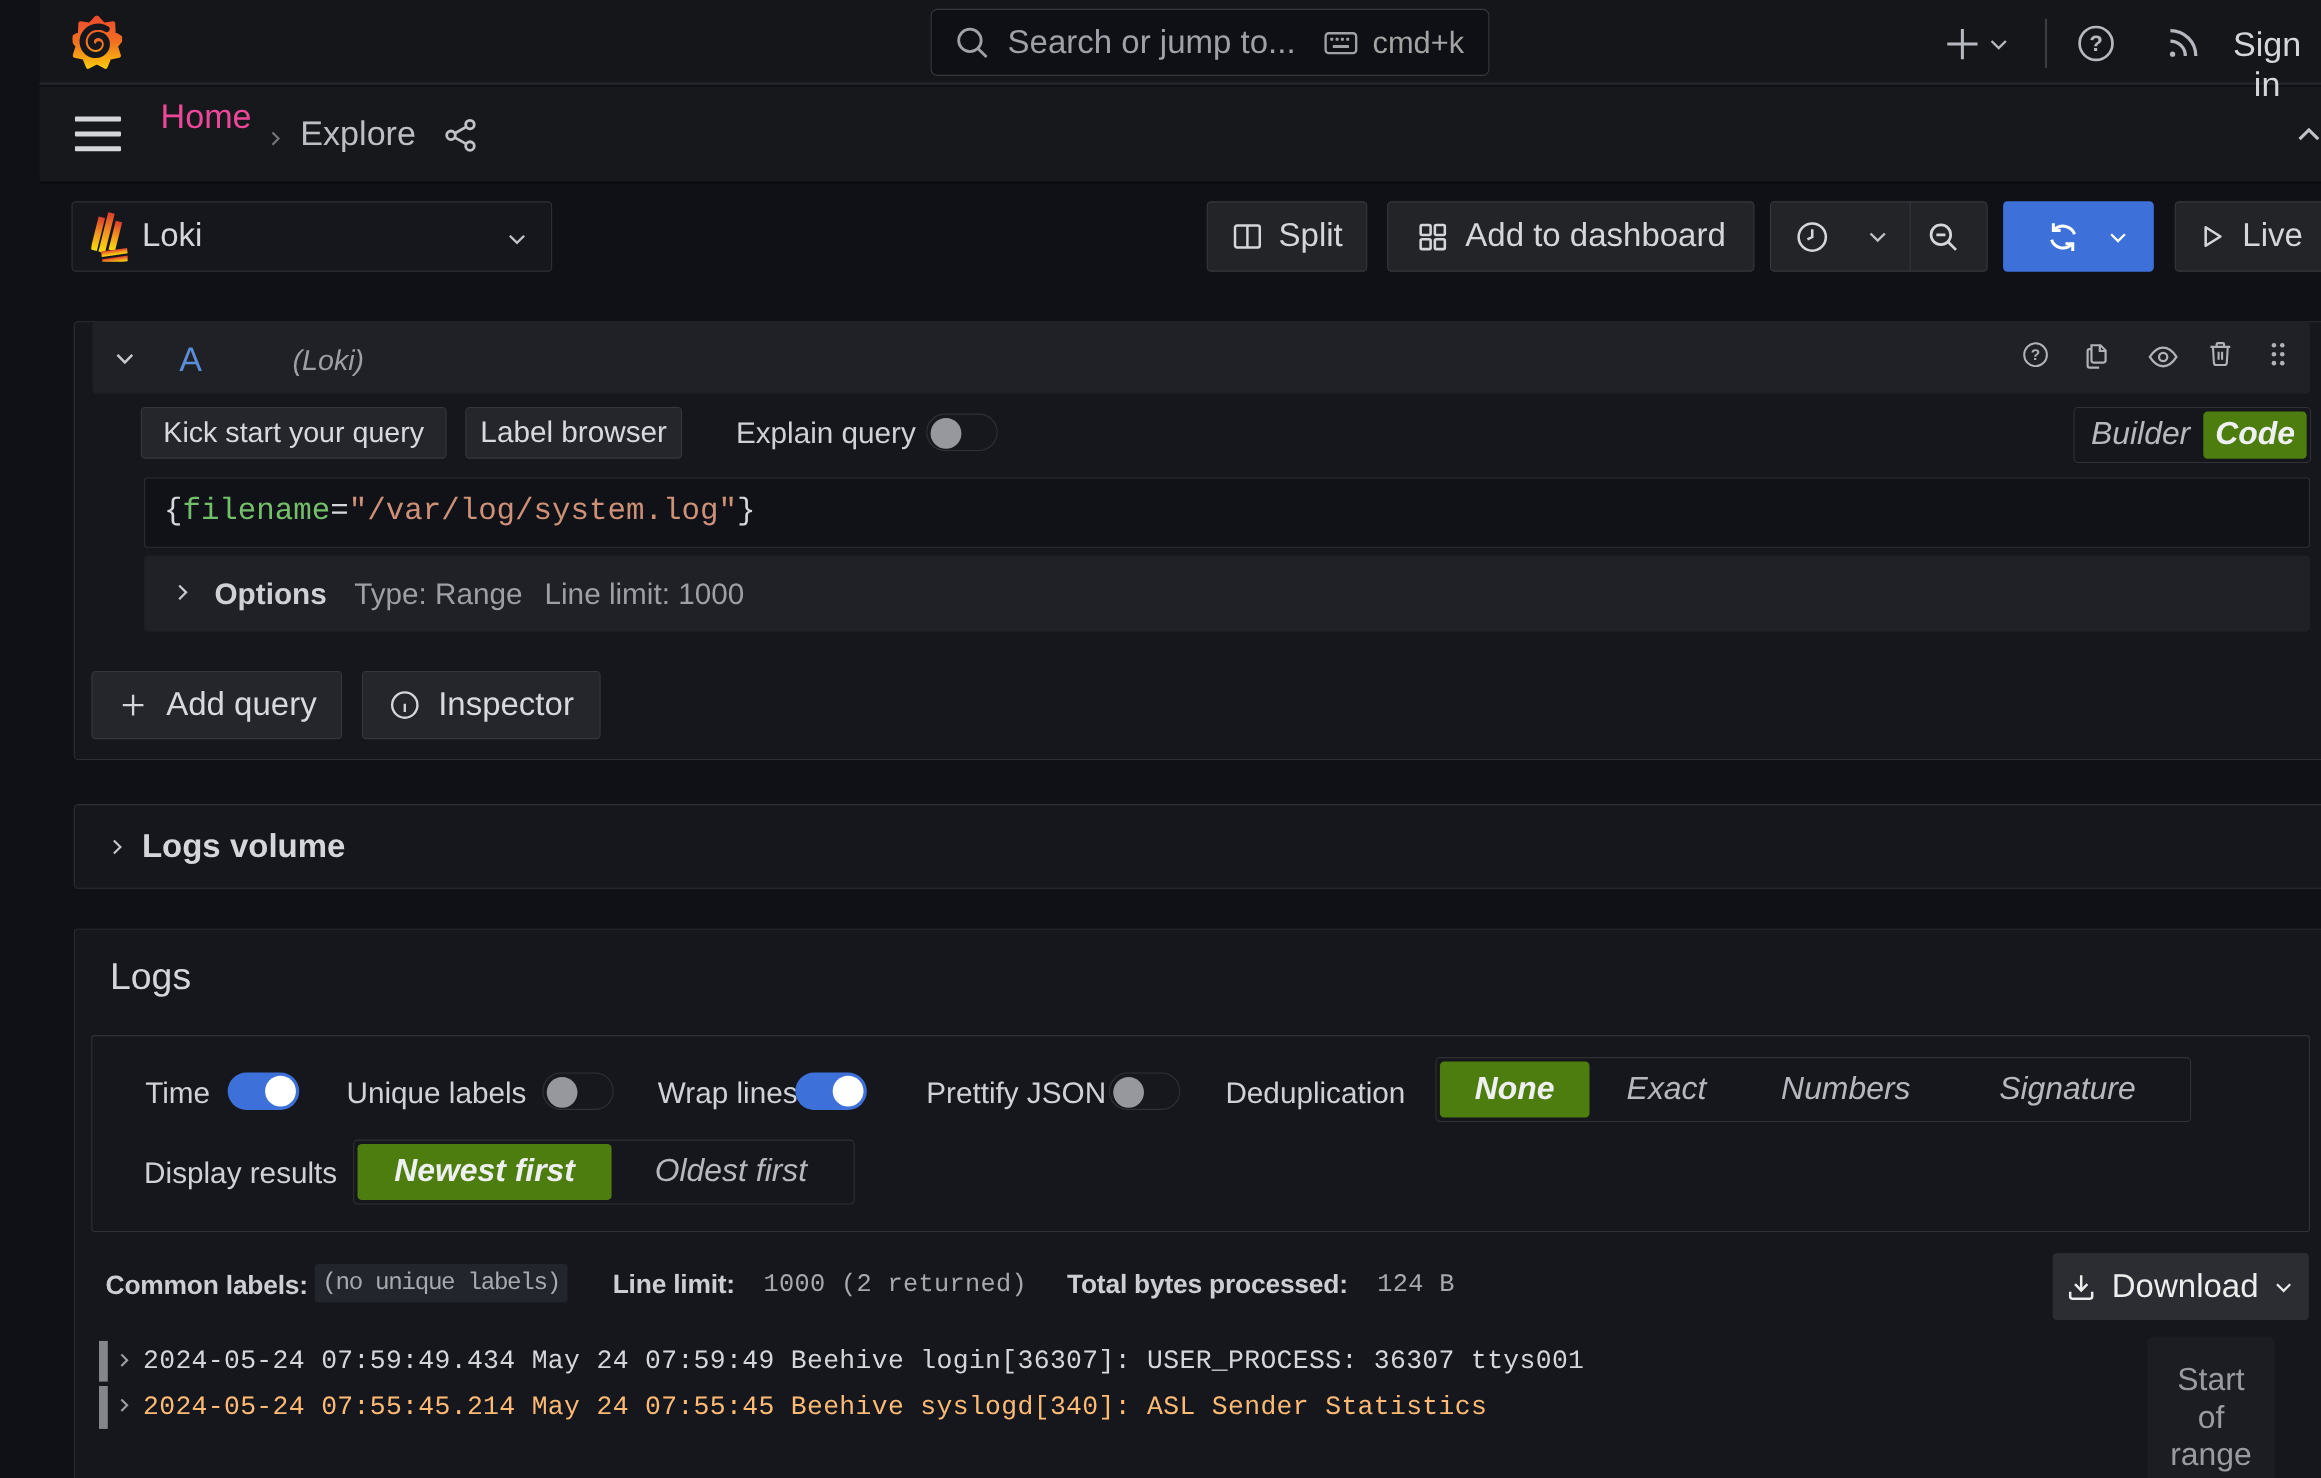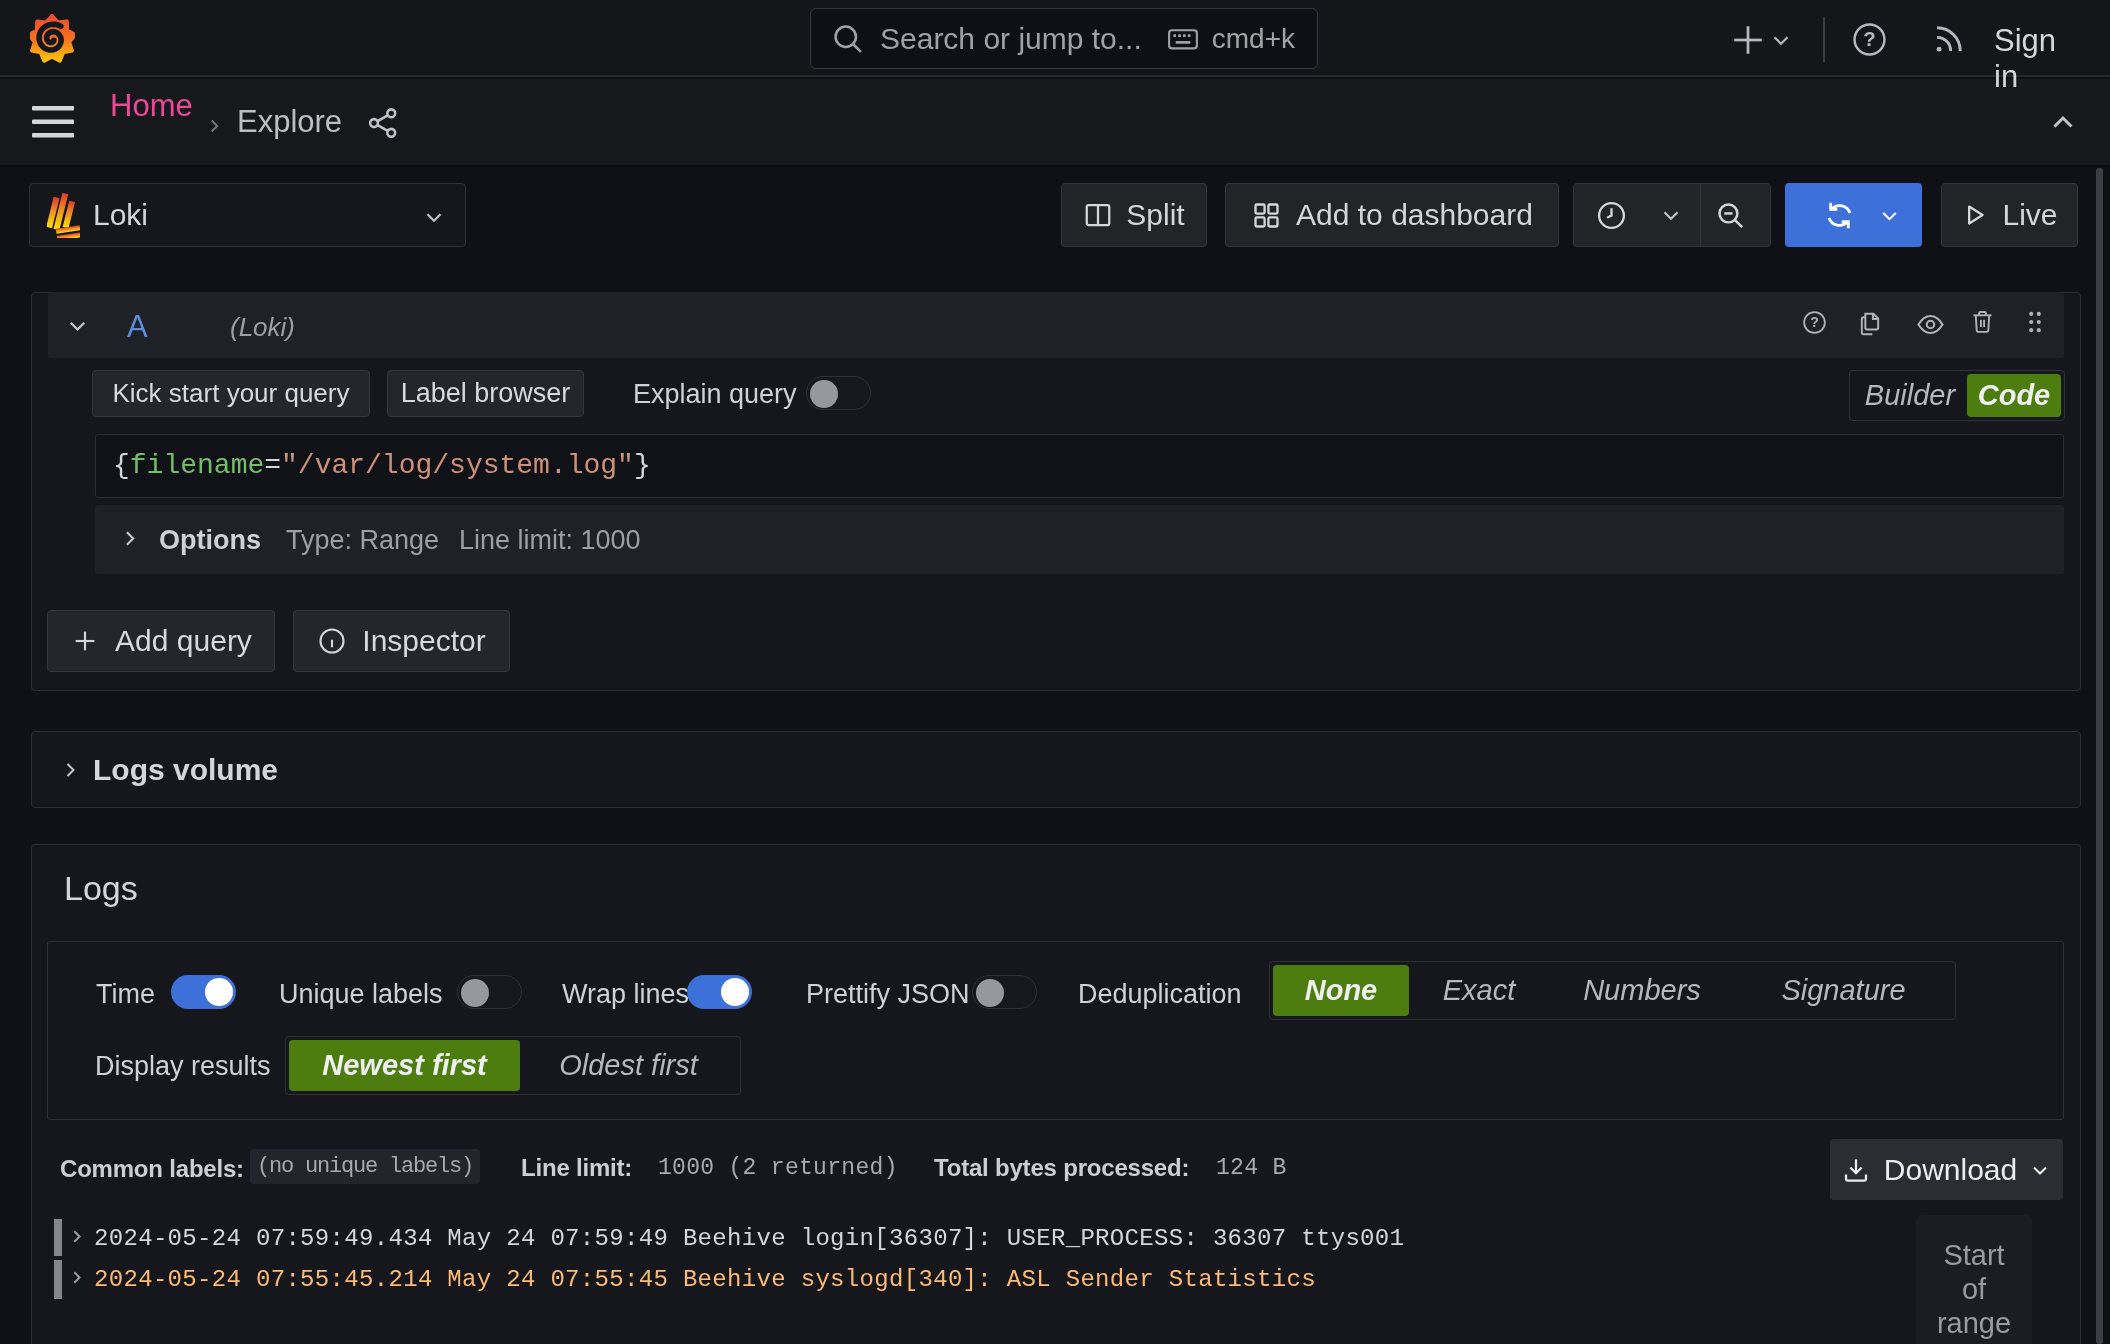--- a/index.html
+++ b/index.html
@@ -1,18 +1,18 @@
 <!DOCTYPE html>
 <html><head>
 <meta charset="utf-8">
 <style>
 * { margin:0; padding:0; box-sizing:border-box; }
 html,body { width:2110px; height:1344px; overflow:hidden; }
 body { font-family:"Liberation Sans", sans-serif; background:#101116; color:#d5d6da; }
-#app { position:relative; width:1744px; height:1344px; }
+#app { position:relative; width:1744px; height:1344px;margin-left:36px; }
 .abs { position:absolute; }
 svg { display:block; }
 
 
 #topbar { position:absolute; left:0; top:0; width:2110px; height:77px; background:#15161a; border-bottom:2px solid #26272d; }
 #navbar { position:absolute; left:0; top:79px; width:2110px; height:88px; background:#17181c; border-bottom:2px solid #0a0b0d; }
 
 #searchbox { position:absolute; left:810px; top:8px; width:508px; height:61px; background:#0f1015; border:1px solid #36383e; border-radius:6px; display:flex; align-items:center; }
 #searchbox .ph { color:#9fa1a8; font-size:30px; }
 #searchbox .kbd { color:#a3a3a3; font-size:28px; margin-left:12px; }
@@ -93,21 +93,21 @@
 <div class="abs" style="left:1823px; top:17px; width:2px; height:45px; background:#3a3c42;"></div>
 <svg class="abs iconbtn" style="left:1850px; top:20px;" width="39" height="39" viewBox="0 0 24 24">
   <circle cx="12" cy="12" r="9.2" fill="none" stroke="currentColor" stroke-width="1.5"></circle>
   <text x="12" y="16.3" text-anchor="middle" font-family="Liberation Sans, sans-serif" font-size="12.5" font-weight="700" fill="currentColor">?</text>
 </svg>
 <svg class="abs iconbtn" style="left:1930px; top:21px;" width="37" height="37" viewBox="0 0 24 24" fill="none" stroke="currentColor" stroke-width="1.9">
   <path d="M4.6 10.6 a 8.8 8.8 0 0 1 8.8 8.8"></path>
   <path d="M4.6 4.4 a 15 15 0 0 1 15 15"></path>
   <circle cx="5.9" cy="18.3" r="1.55" fill="currentColor" stroke="none"></circle>
 </svg>
-<div class="abs" style="left:1994px; top:23px; font-size:31px; color:#d5d6da;">Sign in</div>
+<div class="abs" style="left:1994px; top:23px; font-size:31px; color:#d5d6da;text-align:center;">Sign in</div>
 
 <svg class="abs" style="left:32px; top:103px;" width="42" height="38" viewBox="0 0 42 38">
   <g fill="#d5d6da">
         <rect x="0" y="3" width="42" height="4.5" rx="1"></rect>
         <rect x="0" y="16.5" width="42" height="4.5" rx="1"></rect>
         <rect x="0" y="30" width="42" height="4.5" rx="1"></rect>
       </g>
 </svg>
 <div class="abs" style="left:110px; top:88px; font-size:31px; color:#ec4899;">Home</div>
 <svg class="abs" style="left:203px; top:115px;" width="22" height="22" viewBox="0 0 24 24" fill="none" stroke="#76777d" stroke-width="2.1">

